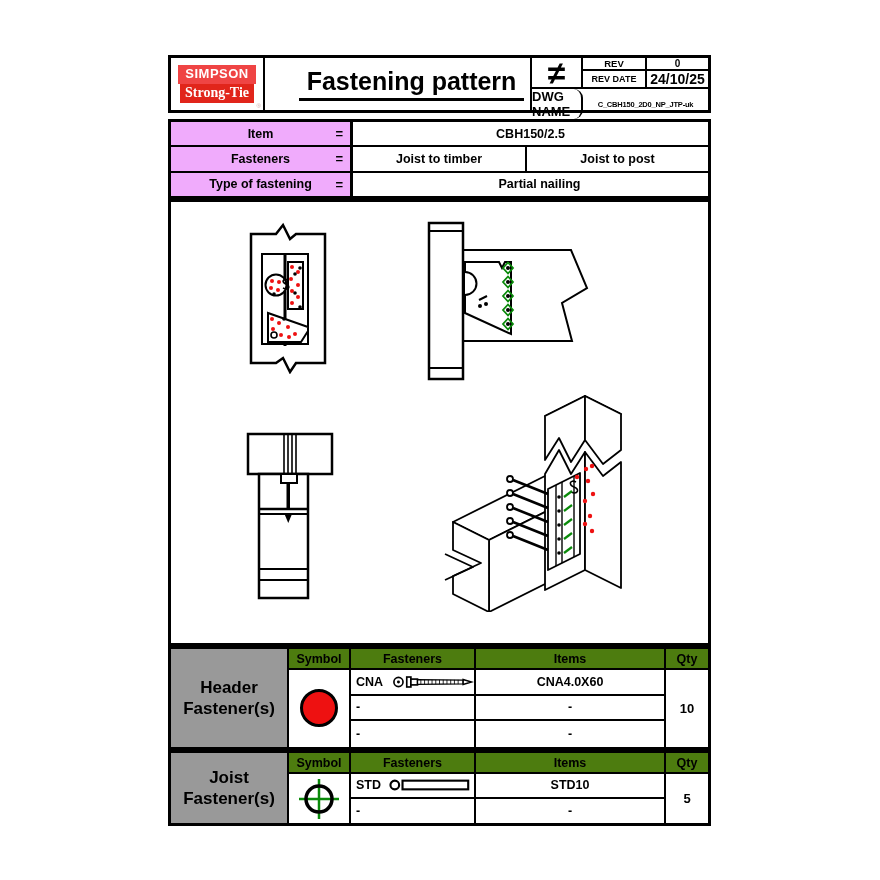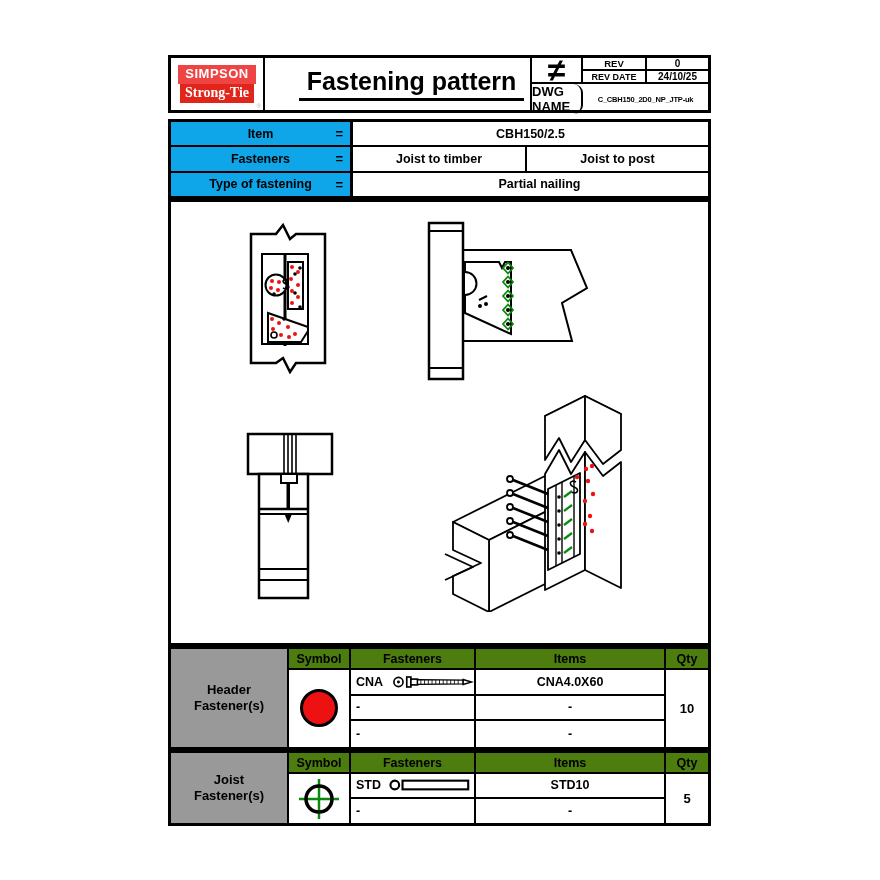--- a/index.html
+++ b/index.html
@@ -23,50 +23,50 @@
   .title-text{font-size:25px;font-weight:bold;border-bottom:3px solid #000;padding:0 8px 2px;}
   .rev-block{width:178px;border-left:2px solid #000;display:grid;
     grid-template-columns:51px 64px 1fr;grid-template-rows:1fr 1fr 1.1fr;box-sizing:border-box;}
   .rev-block>div{display:flex;align-items:center;justify-content:center;
     font-weight:bold;box-sizing:border-box;}
   .neq-cell{grid-row:1/3;grid-column:1;border-right:2px solid #000;border-bottom:2px solid #000;
     font-size:32px;font-weight:bold;line-height:1;}
   .rev-l1{grid-row:1;grid-column:2;border-right:2px solid #000;border-bottom:2px solid #000;font-size:9.5px;}
   .rev-v1{grid-row:1;grid-column:3;border-bottom:2px solid #000;font-size:10px;}
   .rev-l2{grid-row:2;grid-column:2;border-right:2px solid #000;border-bottom:2px solid #000;font-size:9px;}
-  .rev-v2{grid-row:2;grid-column:3;border-bottom:2px solid #000;font-size:10px;}
+  .rev-v2{grid-row:2;grid-column:3;border-bottom:2px solid #000;font-size:14px;}
   .dwg-l{grid-row:3;grid-column:1;border-right:2px solid #000;font-size:13px;border-radius:9px;}
   .dwg-v{grid-row:3;grid-column:2/4;font-size:7.5px;letter-spacing:-0.2px;}
 
   
   .info-table{position:absolute;left:0;top:64px;width:543px;height:80px;
     border:3px solid #000;box-sizing:border-box;display:flex;flex-direction:column;background:#fff;}
   .info-row{flex:1;display:flex;border-bottom:2px solid #000;box-sizing:border-box;}
   .info-row:last-child{border-bottom:none;gap:18px;}
-  .info-label{width:182px;background:#0ea5e9;border-right:3px solid #000;position:relative;
+  .info-label{width:182px;background:#f0abfc;border-right:3px solid #000;position:relative;
     display:flex;align-items:center;justify-content:center;font-weight:bold;font-size:12.5px;box-sizing:border-box;text-align:center;}
   .info-eq{position:absolute;right:7px;font-weight:bold;font-size:13px;}
   .info-value{flex:1;display:flex;align-items:center;justify-content:center;
     font-weight:bold;font-size:12.5px;background:#fff;box-sizing:border-box;}
   .info-value.split-l{flex:0 0 174px;border-right:2px solid #000;}
 
   
   .drawing-box{position:absolute;left:0;top:144px;width:543px;height:447px;
     border:3px solid #000;box-sizing:border-box;background:#fff;}
   .drawing-box svg{position:absolute;}
 
   
   .ftable{position:absolute;left:0;width:543px;border:3px solid #000;box-sizing:border-box;
     display:grid;grid-template-columns:118px 62px 125px 190px 1fr;background:#fff;}
   .ftable1{top:591px;height:104px;grid-template-rows:21px 1fr 1fr 1fr;}
   .ftable2{top:695px;height:76px;grid-template-rows:21px 1fr 1fr;}
   .ftable>div{box-sizing:border-box;}
   .rowlabel{grid-column:1;grid-row:1/-1;background:#999;border-right:2px solid #000;
     display:flex;flex-direction:column;align-items:center;justify-content:center;
-    font-weight:bold;font-size:13px;line-height:1.25;}
+    font-weight:bold;font-size:17px;line-height:1.25;}
   .colhead{background:#4d7c0f;border-right:2px solid #000;border-bottom:2px solid #000;
     font-weight:bold;font-size:12.5px;display:flex;align-items:center;justify-content:center;}
   .colhead.last{border-right:none;}
   .symbol-cell{grid-column:2;grid-row:2/-1;border-right:2px solid #000;
     display:flex;align-items:center;justify-content:center;}
   .qty-cell{grid-column:5;grid-row:2/-1;display:flex;align-items:center;justify-content:center;
     font-weight:bold;font-size:13px;}
   .fcell{grid-column:3;border-right:2px solid #000;border-bottom:2px solid #000;
     display:flex;align-items:center;padding-left:5px;gap:8px;font-weight:bold;font-size:12.5px;}
   .icell{grid-column:4;border-right:2px solid #000;border-bottom:2px solid #000;

